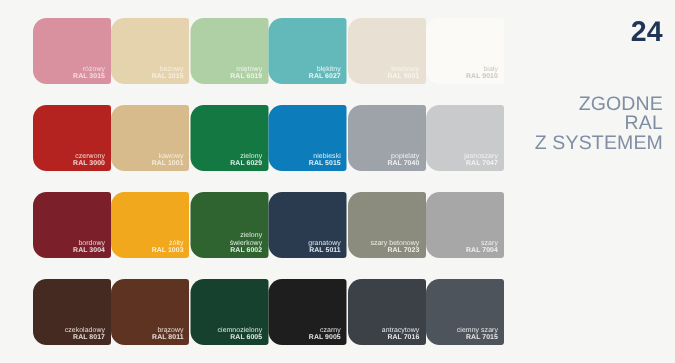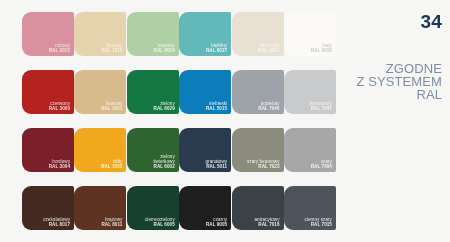--- a/index.html
+++ b/index.html
@@ -147,23 +147,23 @@
         <div class="lbl" style="color: rgb(230, 232, 234);"><span class="name">antracytowy</span><span class="ral">RAL 7016</span></div>
       </div>
       <div class="swatch" style="background: rgb(78, 84, 92);">
         <div class="lbl" style="color: rgb(232, 234, 236);"><span class="name">ciemny szary</span><span class="ral">RAL 7015</span></div>
       </div>
     </div>
 
   <div id="right-panel">
 
     <div id="headline" style="color: rgb(31, 53, 85);">
-      <span class="num">34</span>
+      <span class="num">24</span>
     </div>
 
     <div id="subline" style="color: rgb(127, 142, 163);">
       <span>ZGODNE</span>
+      <span>RAL</span>
       <span>Z SYSTEMEM</span>
-      <span>RAL</span>
     </div>
 
   </div>
 </div>
 
 </body></html>

